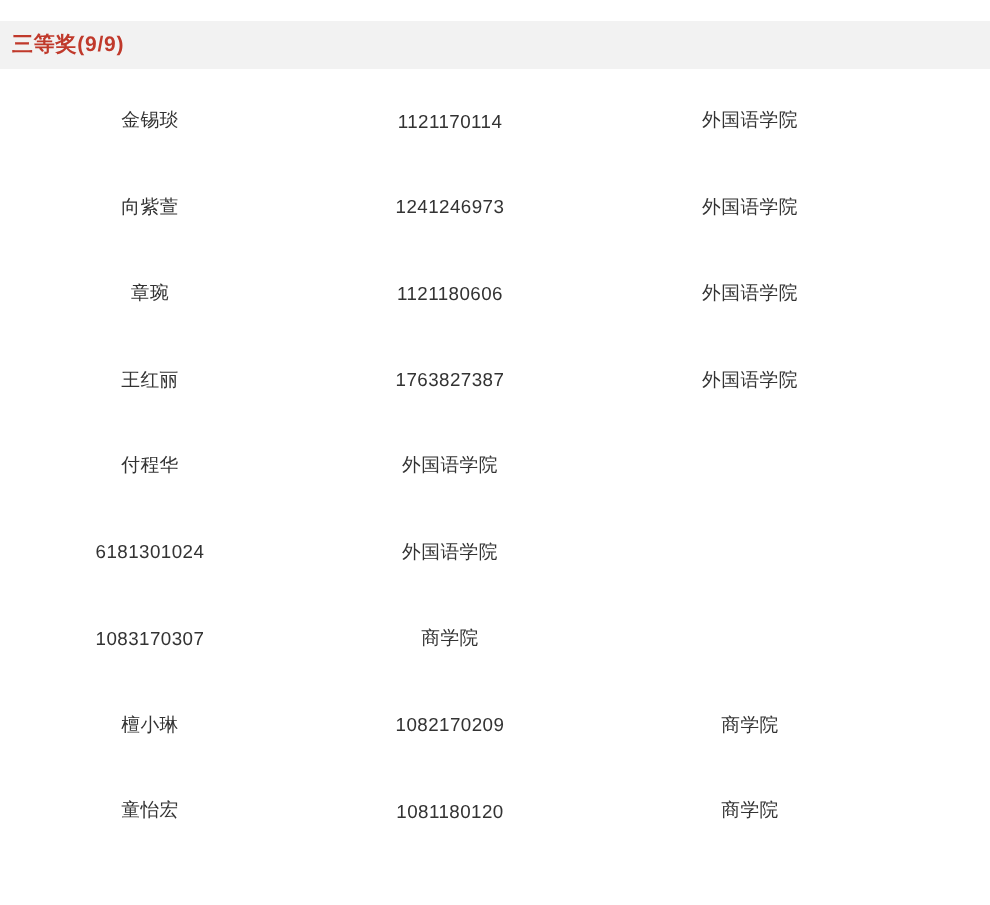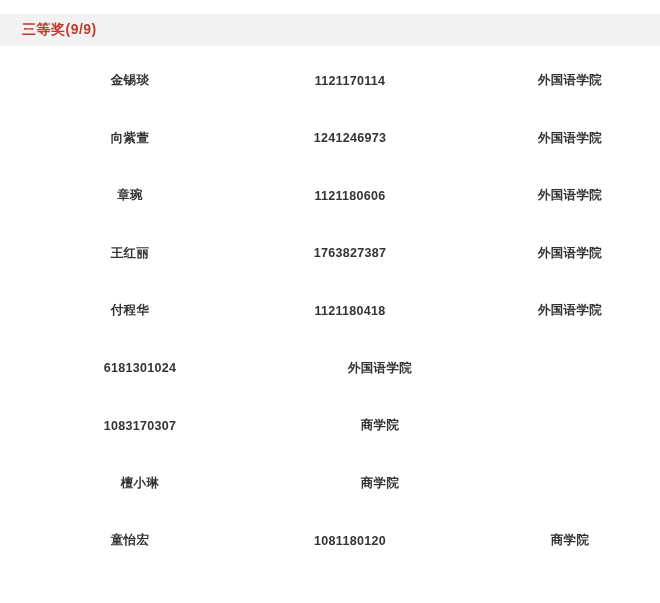--- a/index.html
+++ b/index.html
@@ -18,45 +18,44 @@
     width: 660px;
     height: 603px;
     position: relative;
     background: #ffffff;
   }
   .section-header {
     background: #f2f2f2;
     height: 32px;
     display: flex;
     align-items: center;
-    padding-left: 22px;
+    padding-left: 8px;
     box-sizing: border-box;
     margin-top: 14px;
   }
   .section-header .title {
     color: #c0392b;
     font-size: 14px;
     font-weight: bold;
     letter-spacing: 0.5px;
   }
   .list {
     margin-top: 6px;
   }
   .row {
     display: flex;
     align-items: center;
     height: 57.5px;
   }
   .cell {
     font-size: 12.5px;
-    font-weight: bold;
+    font-weight: normal;
     color: #333333;
     text-align: center;
     letter-spacing: 0.3px;
-    padding-left: 40px;
   }
   .cell-name {
     width: 200px;
   }
   .cell-id {
     width: 200px;
     font-family: "Liberation Sans", sans-serif;
   }
   .cell-college {
     width: 200px;
@@ -92,36 +91,36 @@
     </div>
 
     <div class="row">
       <div class="cell cell-name">王红丽</div>
       <div class="cell cell-id">1763827387</div>
       <div class="cell cell-college">外国语学院</div>
     </div>
 
     <div class="row">
       <div class="cell cell-name">付程华</div>
-      <div class="cell cell-id">1121180418</div>
       <div class="cell cell-college">外国语学院</div>
     </div>
 
     <div class="row">
       <div class="cell cell-id">6181301024</div>
       <div class="cell cell-college">外国语学院</div>
     </div>
 
     <div class="row">
       <div class="cell cell-id">1083170307</div>
       <div class="cell cell-college">商学院</div>
     </div>
 
     <div class="row">
       <div class="cell cell-name">檀小琳</div>
+      <div class="cell cell-id">1082170209</div>
       <div class="cell cell-college">商学院</div>
     </div>
 
     <div class="row">
       <div class="cell cell-name">童怡宏</div>
       <div class="cell cell-id">1081180120</div>
       <div class="cell cell-college">商学院</div>
     </div>
 
   </div>

